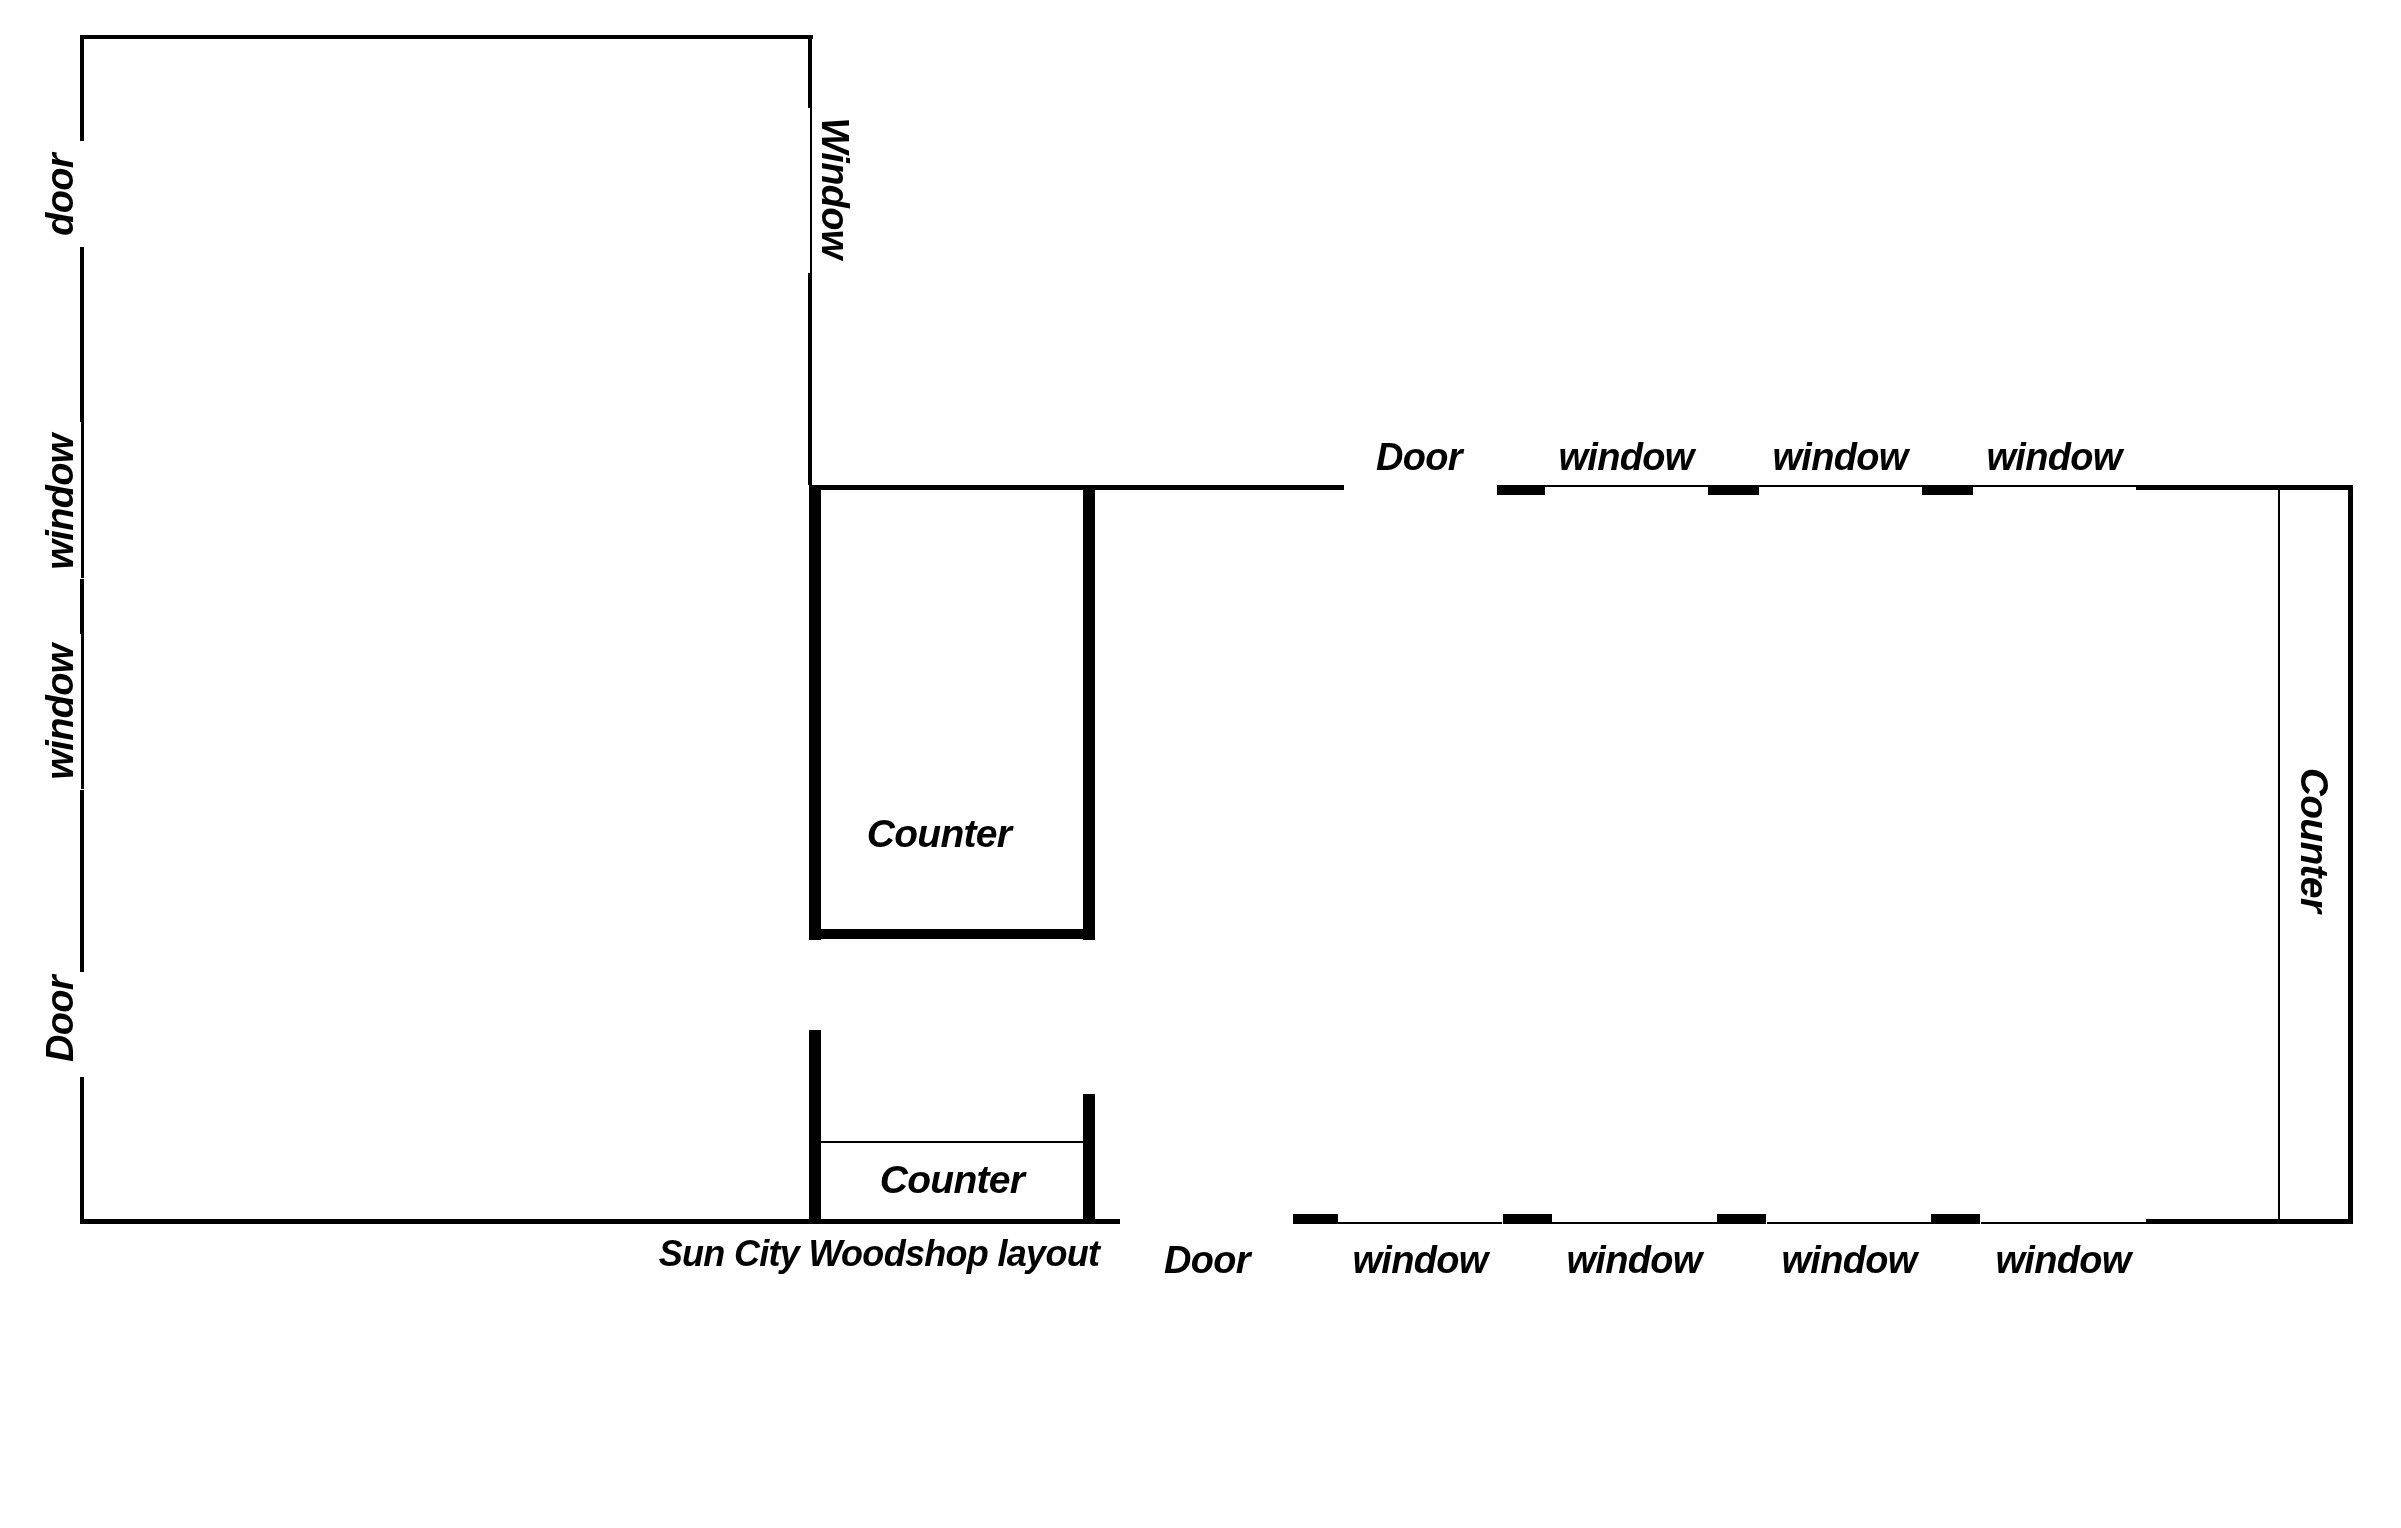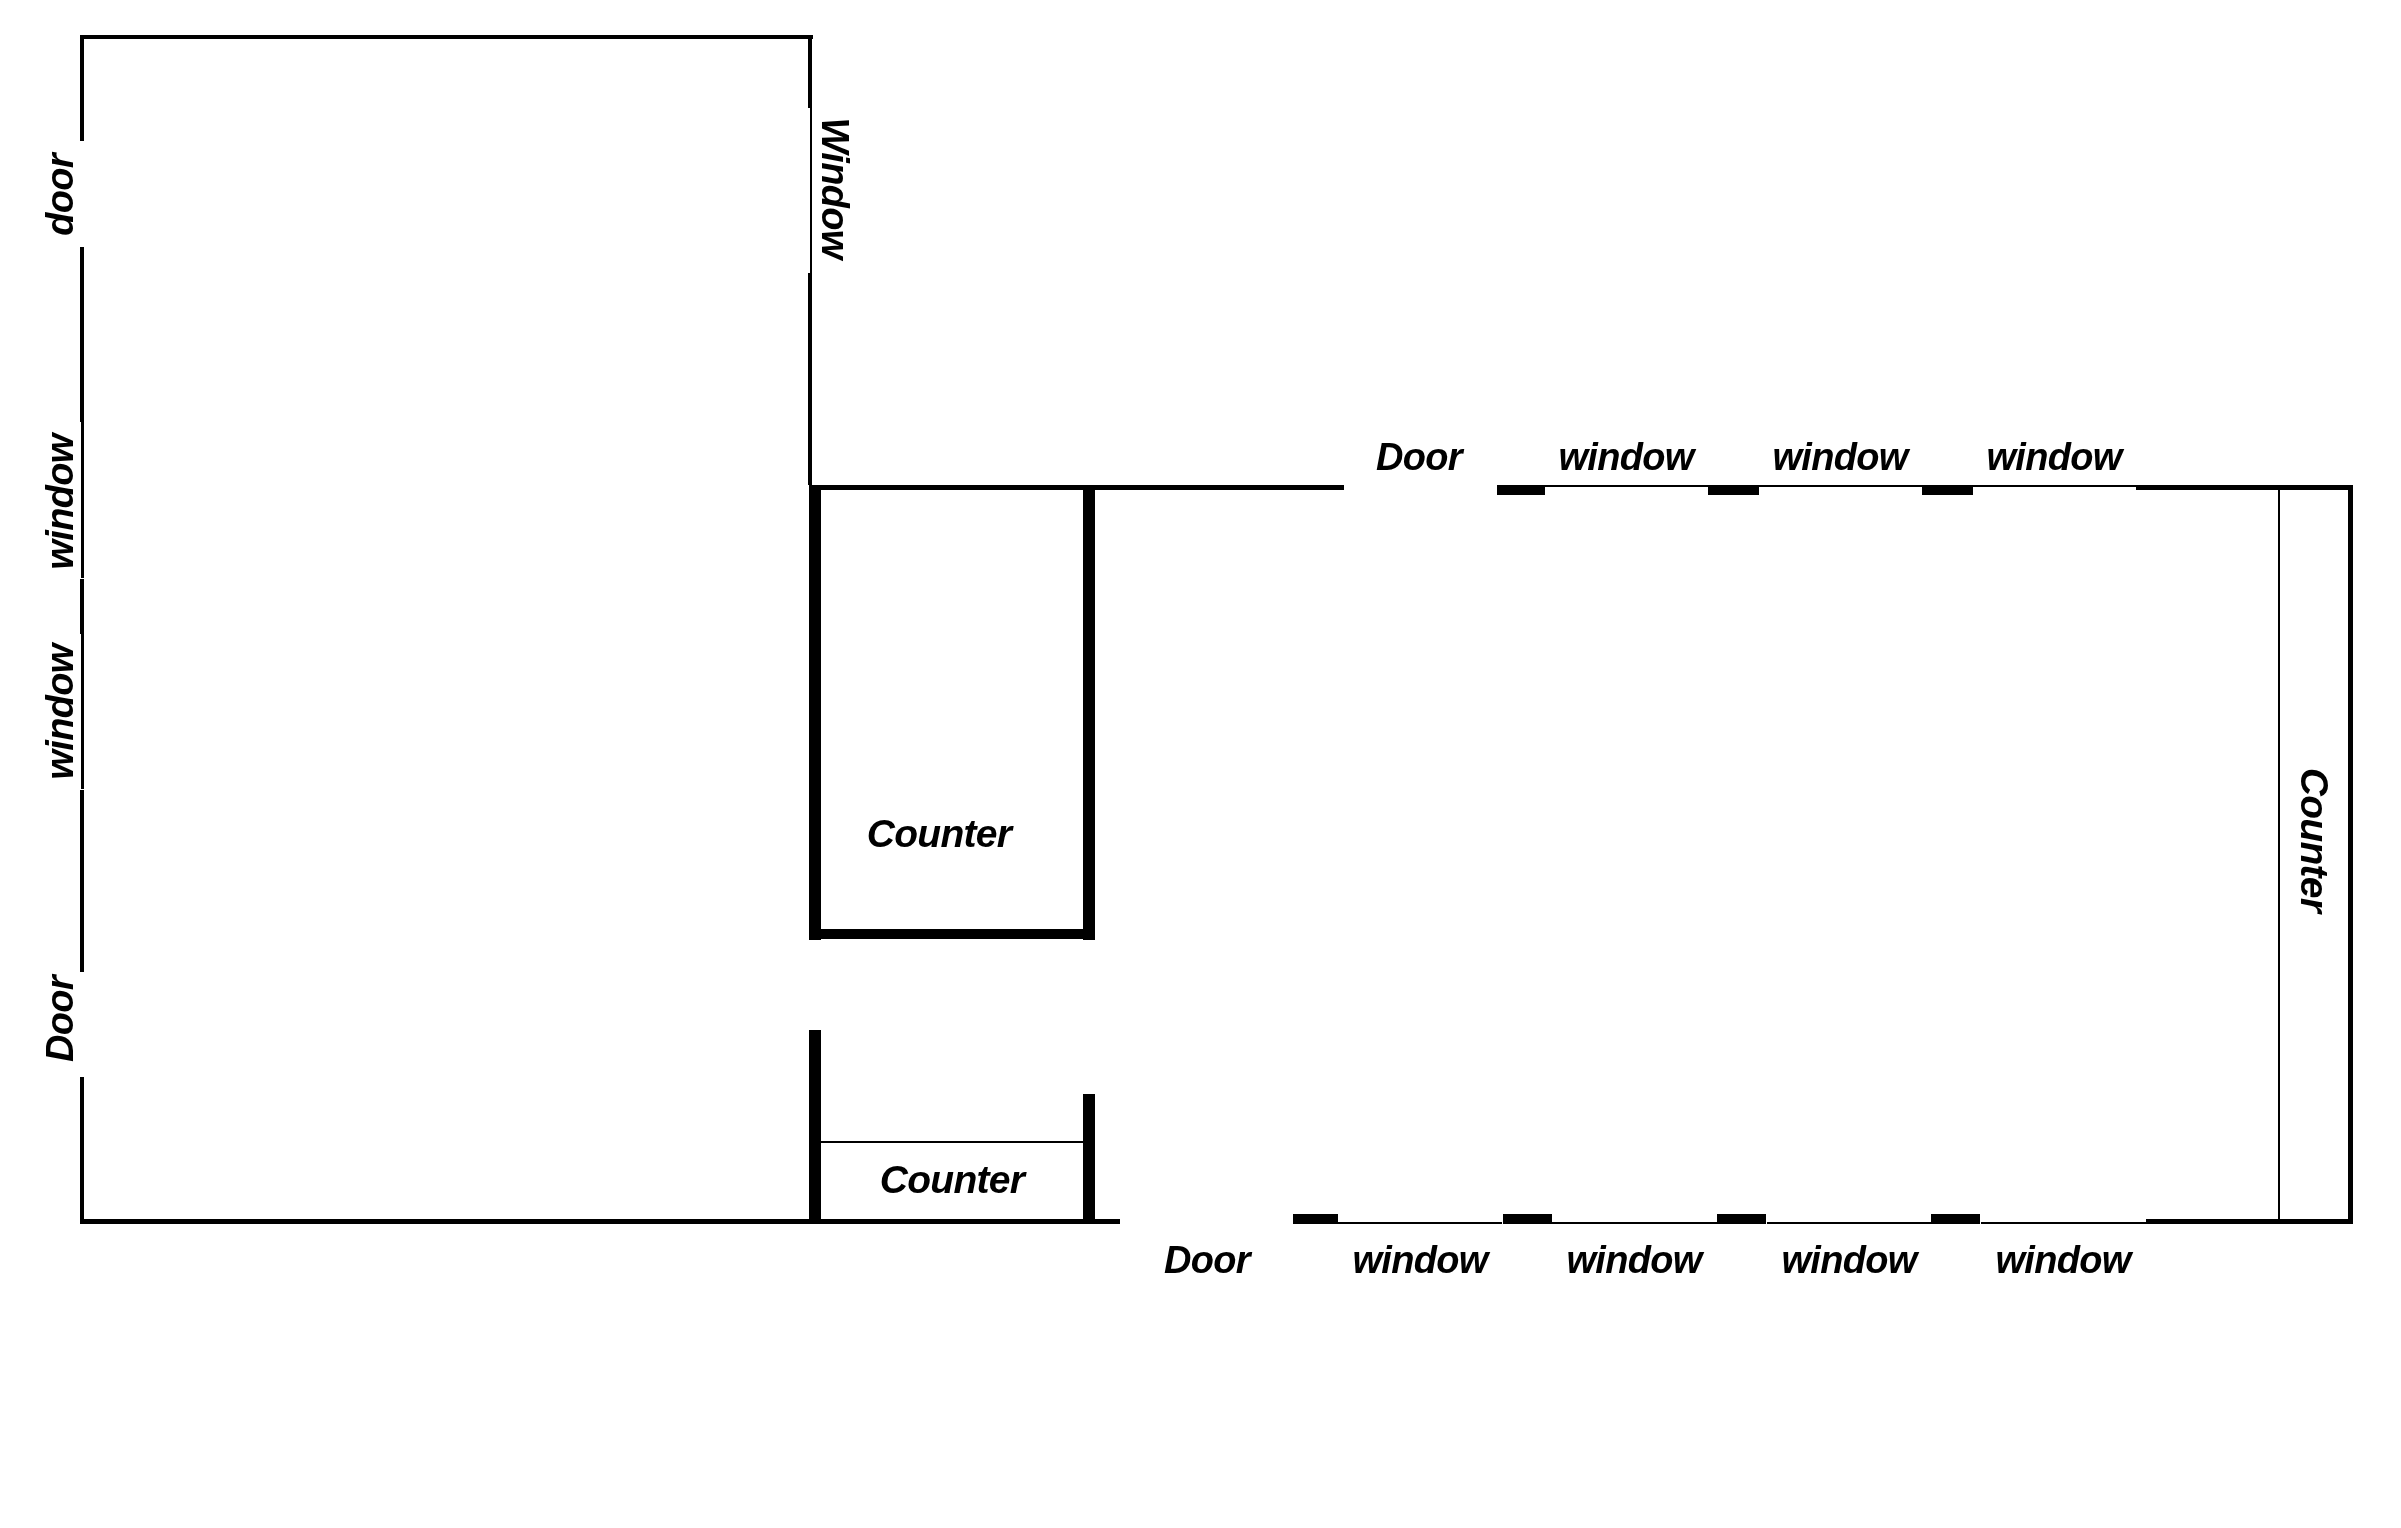--- a/index.html
+++ b/index.html
@@ -101,15 +101,16 @@
   <div class="label" style="left: 1207px; top: 1260px; color: rgb(0, 0, 0);">Door</div>
   <div class="label" style="left: 1420px; top: 1260px; color: rgb(0, 0, 0);">window</div>
   <div class="label" style="left: 1634px; top: 1260px; color: rgb(0, 0, 0);">window</div>
   <div class="label" style="left: 1849px; top: 1260px; color: rgb(0, 0, 0);">window</div>
   <div class="label" style="left: 2063px; top: 1260px; color: rgb(0, 0, 0);">window</div>
 
   <div class="label room-label" style="left: 939px; top: 834px; color: rgb(0, 0, 0);">Counter</div>
   <div class="label room-label" style="left: 952px; top: 1180px; color: rgb(0, 0, 0);">Counter</div>
   <div class="label rot-cw room-label" style="left: 2314px; top: 840px; color: rgb(0, 0, 0);">Counter</div>
 
+  <div class="label title" style="left: 879px; top: 1254px; color: rgb(0, 0, 0);">Sun City Woodshop layout</div>
 
 </div>
 
 
 </body></html>

